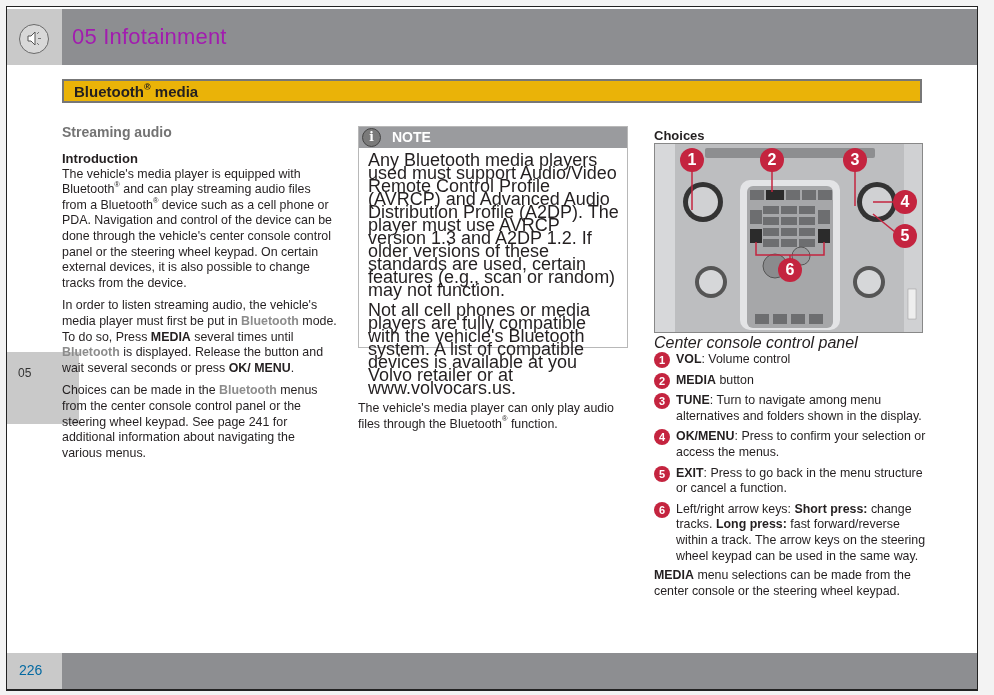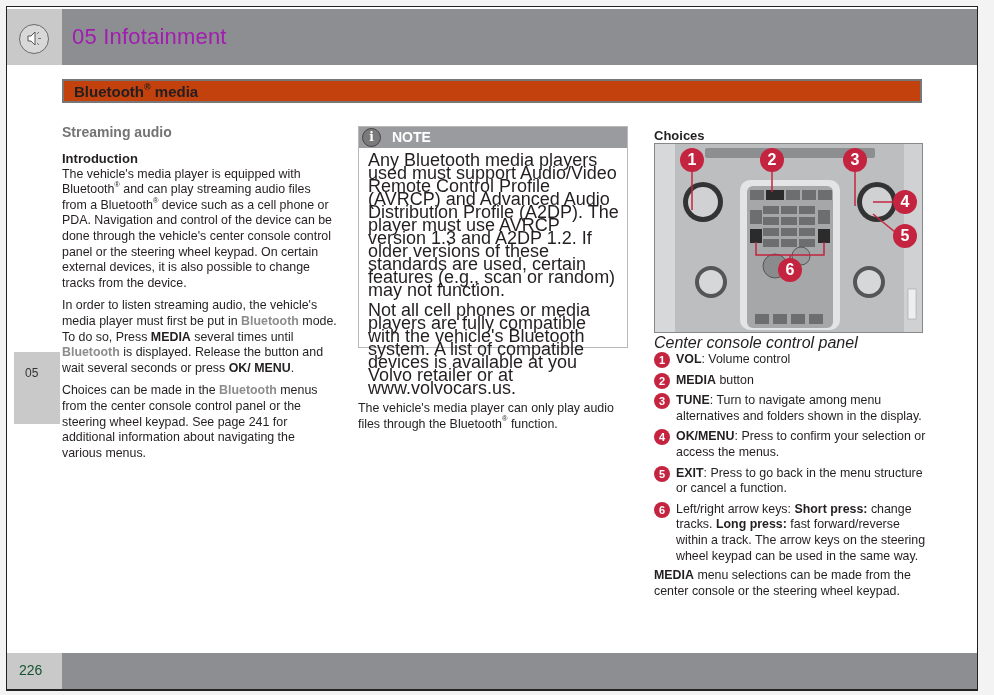--- a/index.html
+++ b/index.html
@@ -2,46 +2,46 @@
 <html><head>
 <meta charset="utf-8">
 <style>
   html,body{margin:0;padding:0;}
   body{width:994px;height:695px;background:#f3f3f3;position:relative;overflow:hidden;font-family:"Liberation Sans",sans-serif;color:#231f20;}
   .page{position:absolute;left:6px;top:6px;width:972px;height:685px;background:#fff;border:1px solid #222;border-bottom:2px solid #222;box-sizing:border-box;}
   .hdr-tab{position:absolute;left:0;top:2px;width:55px;height:56px;background:#c9c9c9;}
   .hdr-bar{position:absolute;left:55px;top:2px;right:0;height:56px;background:#8d8e91;}
   .hdr-title{position:absolute;left:65px;top:17px;font-size:22px;font-weight:normal;color:#a21caf;letter-spacing:0.2px;}
   .speaker{position:absolute;left:12px;top:15px;width:30px;height:30px;border-radius:50%;border:1.5px solid #6a6a6a;box-sizing:border-box;background:#d8d8d8;}
-  .section-box{position:absolute;left:55px;top:72px;width:860px;height:24px;border:2px solid #777;box-sizing:border-box;background:#c2410c;}
+  .section-box{position:absolute;left:55px;top:72px;width:860px;height:24px;border:2px solid #777;box-sizing:border-box;background:#eab308;}
   .section-title{position:absolute;left:10px;top:2px;font-size:15px;font-weight:bold;}
   sup{font-size:0.6em;line-height:0;position:relative;top:-0.15em;vertical-align:super;}
   .col{position:absolute;font-size:12.4px;line-height:15.6px;}
   .col p{margin:0 0 7px 0;}
   .h-red{color:#737373;font-weight:bold;font-size:14px;margin-bottom:10px;}
   .h-sub{font-weight:bold;font-size:13px;line-height:16px;}
   .gray-b{color:#8c8c8c;font-weight:bold;}
-  .side-tab{position:absolute;left:7px;top:345px;width:46px;height:72px;background:#c9c9c9;}
+  .side-tab{position:absolute;left:0;top:345px;width:72px;height:72px;background:#c9c9c9;}
   .side-tab span{position:absolute;left:11px;top:14px;font-size:12px;color:#333;}
   .note{position:absolute;left:351px;top:119px;width:270px;height:222px;border:1px solid #b8b8b8;box-sizing:border-box;}
   .note-hdr{position:absolute;left:0;top:0;width:100%;height:21px;background:#9a9b9e;}
   .note-icon{position:absolute;left:3px;top:1px;width:19px;height:19px;border-radius:50%;background:#7a7a7a;border:1.5px solid #444;box-sizing:border-box;color:#fff;font-weight:bold;font-family:"DejaVu Serif",serif;font-size:12px;text-align:center;line-height:16px;}
   .note-label{position:absolute;left:33px;top:2px;color:#fff;font-weight:bold;font-size:14px;}
   .note-body{position:absolute;left:9px;top:27px;width:254px;font-size:18px;line-height:13px;}
   .note-body p{margin:0 0 7px 0;}
   .under-note{position:absolute;left:351px;top:356px;width:275px;font-size:12.4px;line-height:15.6px;margin-top:38px;}
   .ov-title{position:absolute;left:647px;top:121px;font-weight:bold;font-size:13px;}
   .figure{position:absolute;left:647px;top:136px;width:269px;height:190px;border:1px solid #888;box-sizing:border-box;background:#c3c4c6;overflow:hidden;}
   .caption{position:absolute;left:647px;top:327px;font-style:italic;font-size:16px;}
   .items{position:absolute;left:647px;top:345px;width:272px;font-size:12.4px;line-height:15.6px;}
   .item{position:relative;padding-left:22px;margin-bottom:5px;}
   .num{position:absolute;left:0;top:0;width:16px;height:16px;border-radius:50%;background:#c4243f;color:#fff;font-weight:bold;font-size:11px;text-align:center;line-height:16px;}
   .footer-tab{position:absolute;left:0;bottom:0;width:55px;height:36px;background:#c9c9c9;}
   .footer-bar{position:absolute;left:55px;right:0;bottom:0;height:36px;background:#8d8e91;}
-  .page-no{position:absolute;left:12px;top:9px;font-size:14px;color:#14532d;}
+  .page-no{position:absolute;left:12px;top:9px;font-size:14px;color:#0369a1;}
   .fig svg{display:block;}
 </style>
 </head>
 <body>
 
 <div class="page">
   <div class="hdr-tab">
     <div class="speaker">
       <svg width="27" height="27" viewBox="0 0 27 27">
         <path d="M8 11h3l4-4v13l-4-4H8z" fill="#fff" stroke="#555" stroke-width="1"></path>

